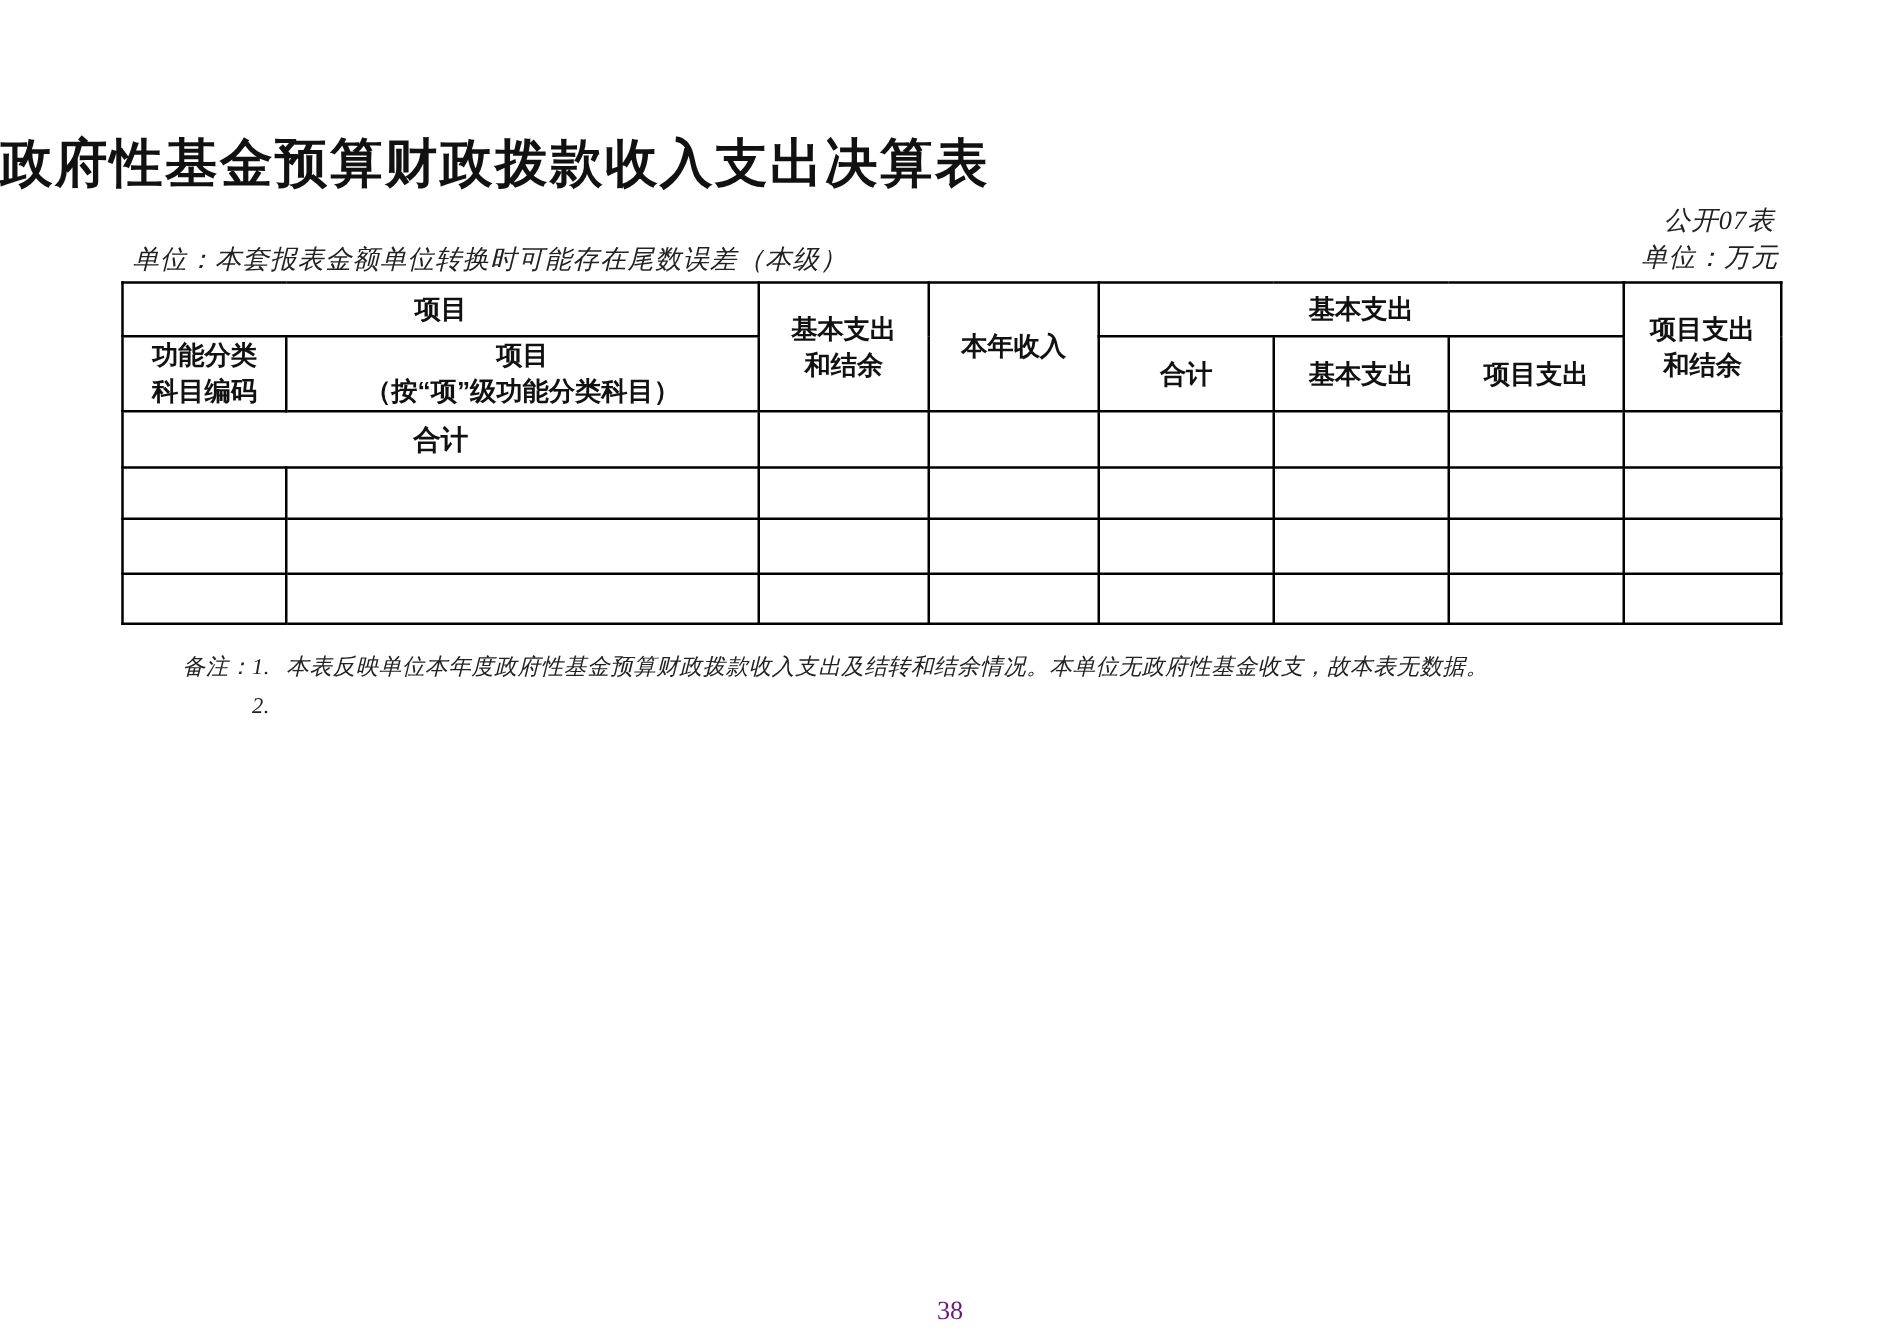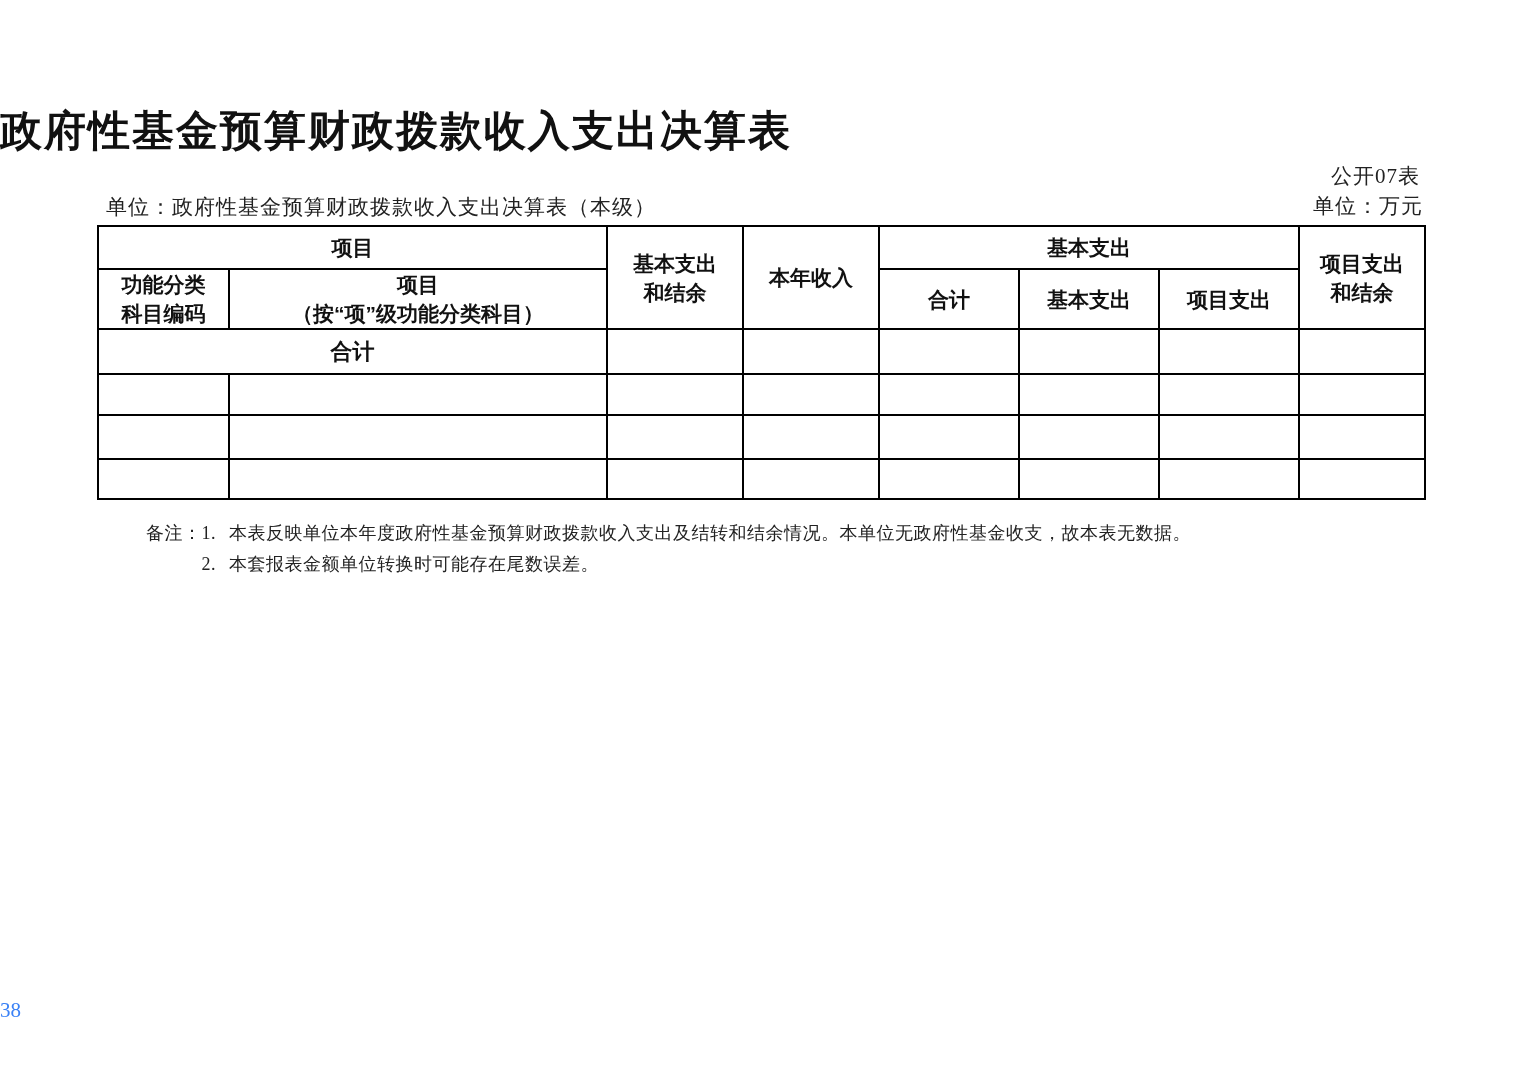--- a/index.html
+++ b/index.html
@@ -16,20 +16,21 @@
     top: 103px; left: 0; width: 100%;
     text-align: left;
     font-size: 42px;
     font-weight: bold;
     font-family: "Liberation Sans", sans-serif;
     letter-spacing: 2px;
     color: #111;
   }
   .kai {
     font-family: "Liberation Serif", serif;
+    font-style: italic;
     color: #222;
   }
   .table-code {
     position: absolute;
     top: 162px; right: 100px;
     font-size: 21px;
     letter-spacing: 1px;
   }
   .unit-left {
     position: absolute;
@@ -83,33 +84,34 @@
     line-height: 31px;
     letter-spacing: 0.5px;
     justify-content: space-between;
   }
   .notes-label { white-space: nowrap; }
   .notes-items { display: flex; flex-direction: column; }
   .note-line { display: flex; }
   .note-num { margin-right: 13px; }
   .page-number {
     position: absolute;
-    top: 998px; left: 0; width: 100%;
+    top: 1036px; left: 0; width: 100%;
+    text-align: center;
     font-size: 21px;
     font-family: "Liberation Serif", serif;
-    color: #3b82f6;
+    color: #701a75;
   }
 </style>
 </head>
 <body>
 
 <div class="doc-title">政府性基金预算财政拨款收入支出决算表</div>
 
 <div class="table-code kai">公开07表</div>
-<div class="unit-left kai">单位：政府性基金预算财政拨款收入支出决算表（本级）</div>
+<div class="unit-left kai">单位：本套报表金额单位转换时可能存在尾数误差（本级）</div>
 <div class="unit-right kai">单位：万元</div>
 
 <table class="fiscal">
   <colgroup>
     <col style="width:131px">
     <col style="width:378px">
     <col style="width:136px">
     <col style="width:136px">
     <col style="width:140px">
     <col style="width:140px">
@@ -179,18 +181,17 @@
 
 <div class="notes kai">
   <div class="notes-label">备注：</div>
   <div class="notes-items">
     <div class="note-line">
       <span class="note-num">1.</span>
       <span class="note-text">本表反映单位本年度政府性基金预算财政拨款收入支出及结转和结余情况。本单位无政府性基金收支，故本表无数据。</span>
     </div>
     <div class="note-line">
       <span class="note-num">2.</span>
-      <span class="note-text">本套报表金额单位转换时可能存在尾数误差。</span>
     </div>
   </div>
 </div>
 
 <div class="page-number">38</div>
 
 </body></html>

